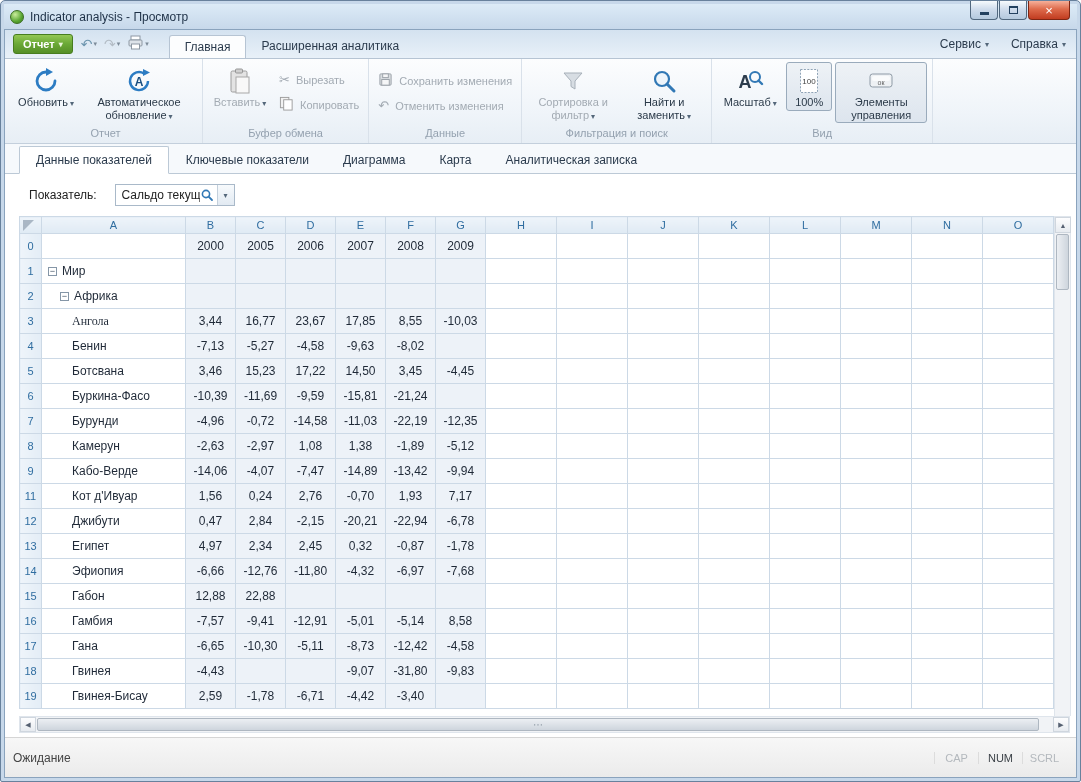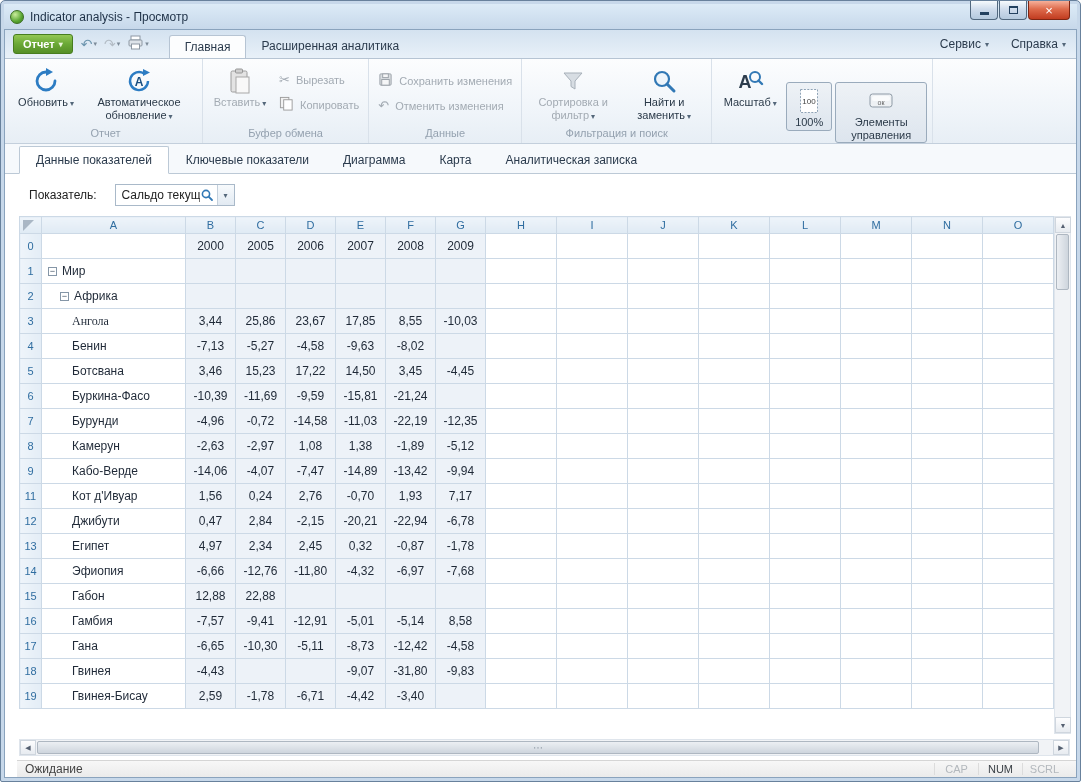--- a/index.html
+++ b/index.html
@@ -48,21 +48,21 @@
   .ribbon { height:86px; background:linear-gradient(#fcfdfe,#eff4f9 65%,#e7eef5);
             border-top:1px solid #b6c4d3; border-bottom:1px solid #c3cfdc;
             display:flex; padding-left:4px; }
   .rgroup { display:flex; flex-direction:column; border-right:1px solid #d9e1ea; padding:3px 5px 0; }
   .ritems { flex:1; display:flex; align-items:flex-start; gap:3px; }
   .rcaption { text-align:center; font-size:11px; color:#94a1af; padding:2px 2px 4px; }
   .bigbtn { display:flex; flex-direction:column; align-items:center; padding:3px 2px 1px; border-radius:3px; border:1px solid transparent; }
   .bigbtn .bicon { height:30px; display:flex; align-items:center; justify-content:center; }
   .blabel { font-size:11px; line-height:1.15; text-align:center; color:#2b3a49; }
   .blabel .dd { margin-left:2px; }
-  .bigbtn.pressed { border:1px solid #9aabbc; background:linear-gradient(#eef2f6,#dde5ee);margin-top:20px; }
+  .bigbtn.pressed { border:1px solid #9aabbc; background:linear-gradient(#eef2f6,#dde5ee); }
   .w64{width:64px;} .w116{width:116px;} .w92{width:92px;} .w84{width:84px;} .w66{width:66px;} .w46{width:46px;}
   .smallstack { display:flex; flex-direction:column; gap:7px; padding-top:9px; }
   .smallbtn { display:flex; align-items:center; gap:6px; font-size:11px; color:#2b3a49; padding:1px 4px; }
   .disabled .blabel, .smallbtn.disabled, .disabled { color:#a3abb3; }
   .sicon-glyph { font-size:13px; color:#a3abb3; }
   
   .vtabs { height:30px; background:#f6f9fc; border-bottom:1px solid #bcc9d6; display:flex;
            align-items:flex-end; padding-left:14px; }
   .vtab { padding:6px 16px 6px; font-size:12px; color:#2b3b4d; margin-bottom:-1px; border:1px solid transparent; }
   .vtab.active { background:#fff; border:1px solid #bcc9d6; border-bottom:1px solid #fff; border-radius:2px 2px 0 0; }
@@ -97,22 +97,22 @@
   .vthumb { position:absolute; top:1px; left:1px; right:1px; height:56px;
             background:linear-gradient(90deg,#eceff3,#ced5dd); border:1px solid #aeb7c1; border-radius:2px; }
   .hscroll { height:17px; margin-left:14px; width:1051px; display:flex; background:#f1f3f6; border:1px solid #dfe5ec; }
   .hscroll .sarrow { width:16px; height:100%; }
   .htrack { flex:1; position:relative; }
   .hthumb { position:absolute; left:1px; top:1px; bottom:1px; right:14px;
             background:linear-gradient(#eceff3,#ced5dd); border:1px solid #aeb7c1; border-radius:2px;
             display:flex; align-items:center; justify-content:center; }
   .grip { font-size:10px; color:#8a95a0; line-height:0; }
   
-  .statusbar { height:17px; margin-top:4px; background:linear-gradient(#f7f7f7,#ebebeb);
-               border-top:1px solid #d5d5d5; display:flex; align-items:center; padding:0 10px 0 8px;margin-left:12px; }
+  .statusbar { height:40px; margin-top:4px; background:linear-gradient(#f7f7f7,#ebebeb);
+               border-top:1px solid #d5d5d5; display:flex; align-items:center; padding:0 10px 0 8px; }
   .status-text { font-size:12px; color:#444; flex:1; }
   .toggle { width:44px; text-align:center; font-size:11px; color:#b3b8bd; border-left:1px solid #dcdcdc; }
   .toggle.active { color:#3c4248; }
 </style>
 </head>
 <body>
 
 <div class="window">
   <div class="win-buttons">
     <div class="win-btn">
@@ -426,21 +426,21 @@
               <td class="cell-empty"></td>
               <td class="cell-empty"></td>
               <td class="cell-empty"></td>
               <td class="cell-empty"></td>
               <td class="cell-empty"></td>
             </tr>
             <tr>
               <th class="rownum">3</th>
               <td class="cell-a" style="padding-left: 30px; font-family: Liberation Serif, serif;"><span>Ангола</span></td>
               <td class="cell-data">3,44</td>
-              <td class="cell-data">25,86</td>
+              <td class="cell-data">16,77</td>
               <td class="cell-data">23,67</td>
               <td class="cell-data">17,85</td>
               <td class="cell-data">8,55</td>
               <td class="cell-data">-10,03</td>
               <td class="cell-empty"></td>
               <td class="cell-empty"></td>
               <td class="cell-empty"></td>
               <td class="cell-empty"></td>
               <td class="cell-empty"></td>
               <td class="cell-empty"></td>

